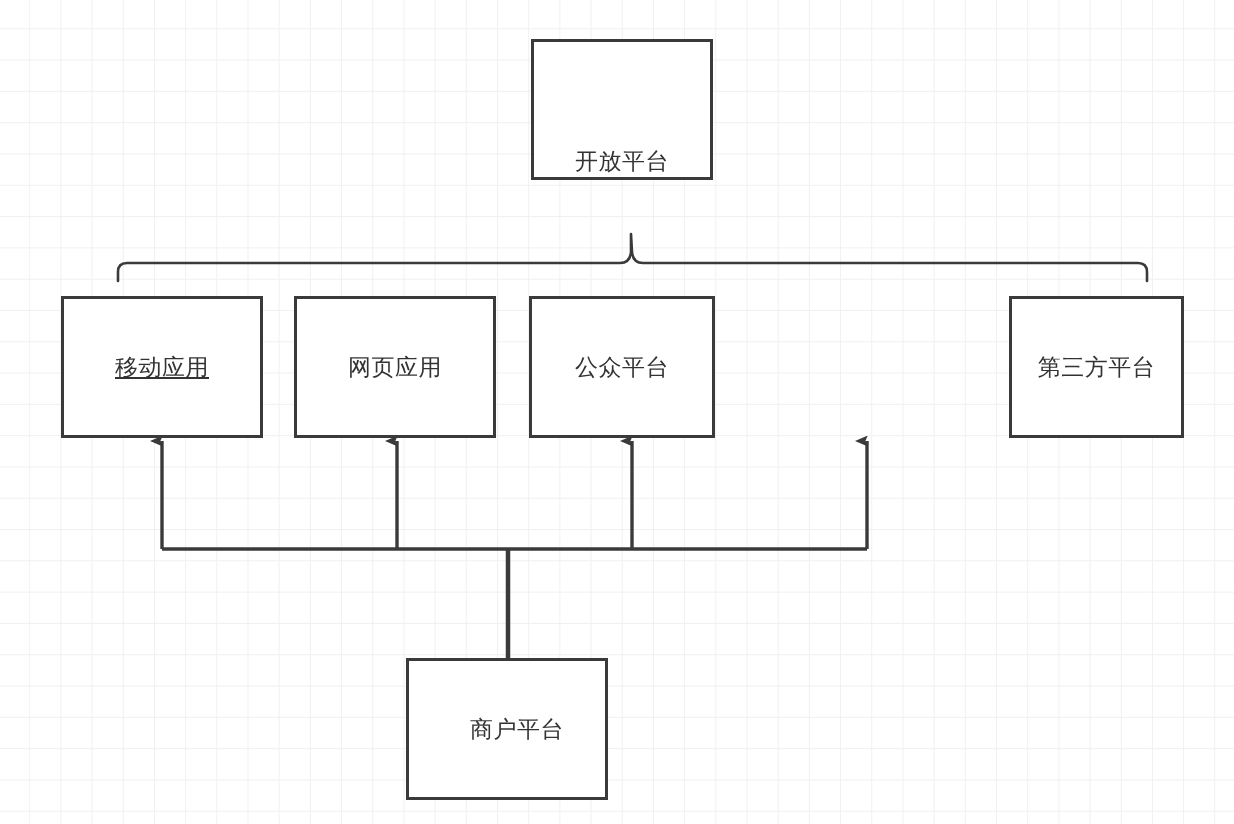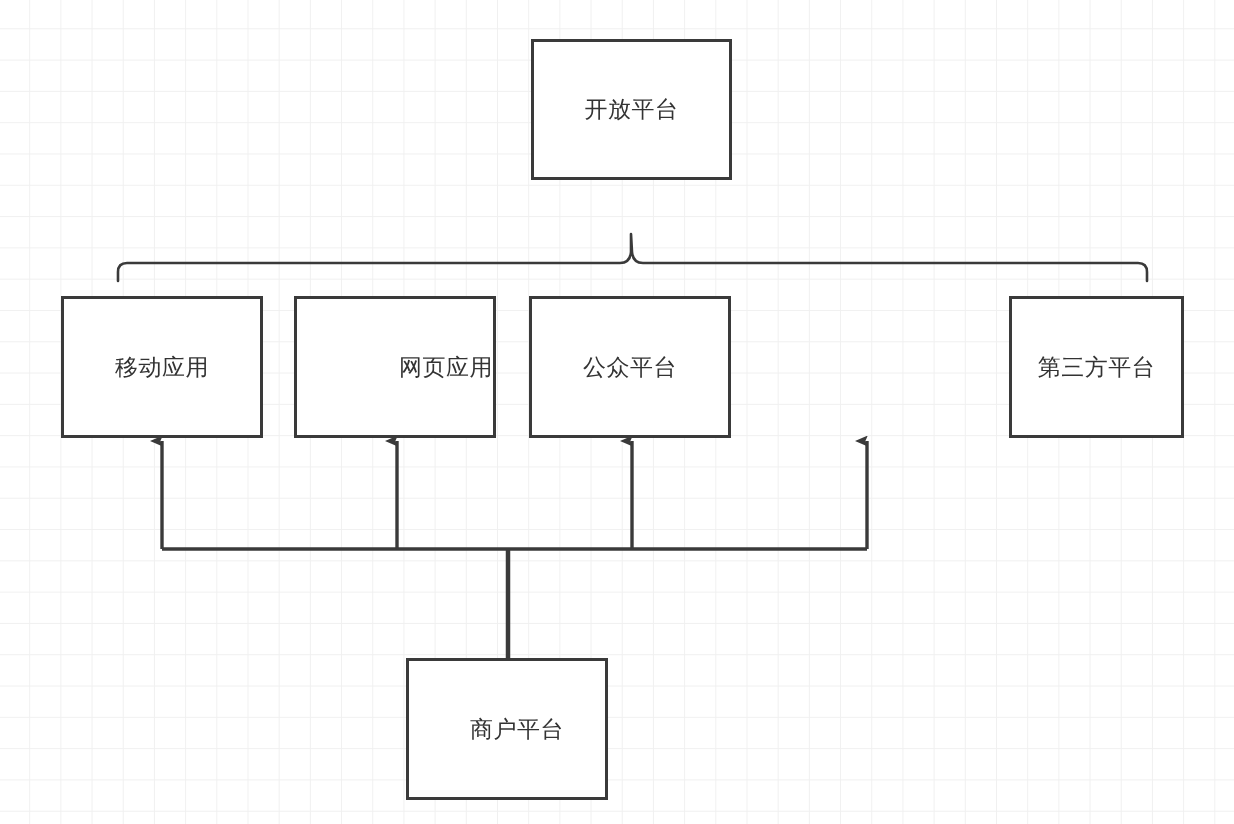--- a/index.html
+++ b/index.html
@@ -78,33 +78,33 @@
 
       <path d="M 162 549 L 867 549" fill="none" stroke="#3a3a3a" stroke-width="3.4"></path>
 
       <path d="M 162 549 L 162 441" fill="none" stroke="#3a3a3a" stroke-width="3.4" marker-end="url(#arrowhead)"></path>
       <path d="M 397 549 L 397 441" fill="none" stroke="#3a3a3a" stroke-width="3.4" marker-end="url(#arrowhead)"></path>
       <path d="M 632 549 L 632 441" fill="none" stroke="#3a3a3a" stroke-width="3.4" marker-end="url(#arrowhead)"></path>
       <path d="M 867 549 L 867 441" fill="none" stroke="#3a3a3a" stroke-width="3.4" marker-end="url(#arrowhead)"></path>
     </g>
   </svg>
 
-  <div class="node" id="n0" style="left: 531px; top: 39px; width: 201px; height: 141px; font-size: 23px; border-color: rgb(58, 58, 58); border-width: 3px; background: rgb(255, 255, 255); color: rgb(51, 51, 51);">
+  <div class="node" id="n0" style="left: 531px; top: 39px; width: 182px; height: 141px; font-size: 23px; border-color: rgb(58, 58, 58); border-width: 3px; background: rgb(255, 255, 255); color: rgb(51, 51, 51); align-items: flex-end;">
     <span class="node-label">开放平台</span>
   </div>
 
-  <div class="node" id="n1" style="left: 61px; top: 296px; width: 202px; height: 142px; font-size: 23px; border-color: rgb(58, 58, 58); border-width: 3px; background: rgb(255, 255, 255); color: rgb(51, 51, 51);">
+  <div class="node" id="n1" style="left: 61px; top: 296px; width: 202px; height: 142px; font-size: 23px; border-color: rgb(58, 58, 58); border-width: 3px; background: rgb(255, 255, 255); color: rgb(51, 51, 51); text-decoration: underline;">
     <span class="node-label">移动应用</span>
   </div>
 
-  <div class="node" id="n2" style="left: 294px; top: 296px; width: 202px; height: 142px; font-size: 23px; border-color: rgb(58, 58, 58); border-width: 3px; background: rgb(255, 255, 255); color: rgb(51, 51, 51); justify-content: flex-end;">
+  <div class="node" id="n2" style="left: 294px; top: 296px; width: 202px; height: 142px; font-size: 23px; border-color: rgb(58, 58, 58); border-width: 3px; background: rgb(255, 255, 255); color: rgb(51, 51, 51);">
     <span class="node-label">网页应用</span>
   </div>
 
-  <div class="node" id="n3" style="left: 529px; top: 296px; width: 202px; height: 142px; font-size: 23px; border-color: rgb(58, 58, 58); border-width: 3px; background: rgb(255, 255, 255); color: rgb(51, 51, 51);">
+  <div class="node" id="n3" style="left: 529px; top: 296px; width: 186px; height: 142px; font-size: 23px; border-color: rgb(58, 58, 58); border-width: 3px; background: rgb(255, 255, 255); color: rgb(51, 51, 51);">
     <span class="node-label">公众平台</span>
   </div>
 
 
   <div class="node" id="n5" style="left: 1009px; top: 296px; width: 175px; height: 142px; font-size: 23px; border-color: rgb(58, 58, 58); border-width: 3px; background: rgb(255, 255, 255); color: rgb(51, 51, 51);">
     <span class="node-label">第三方平台</span>
   </div>
 
   <div class="node" id="n6" style="left: 406px; top: 658px; width: 202px; height: 142px; font-size: 23px; border-color: rgb(58, 58, 58); border-width: 3px; background: rgb(255, 255, 255); color: rgb(51, 51, 51); padding-left: 20px;">
     <span class="node-label">商户平台</span>

